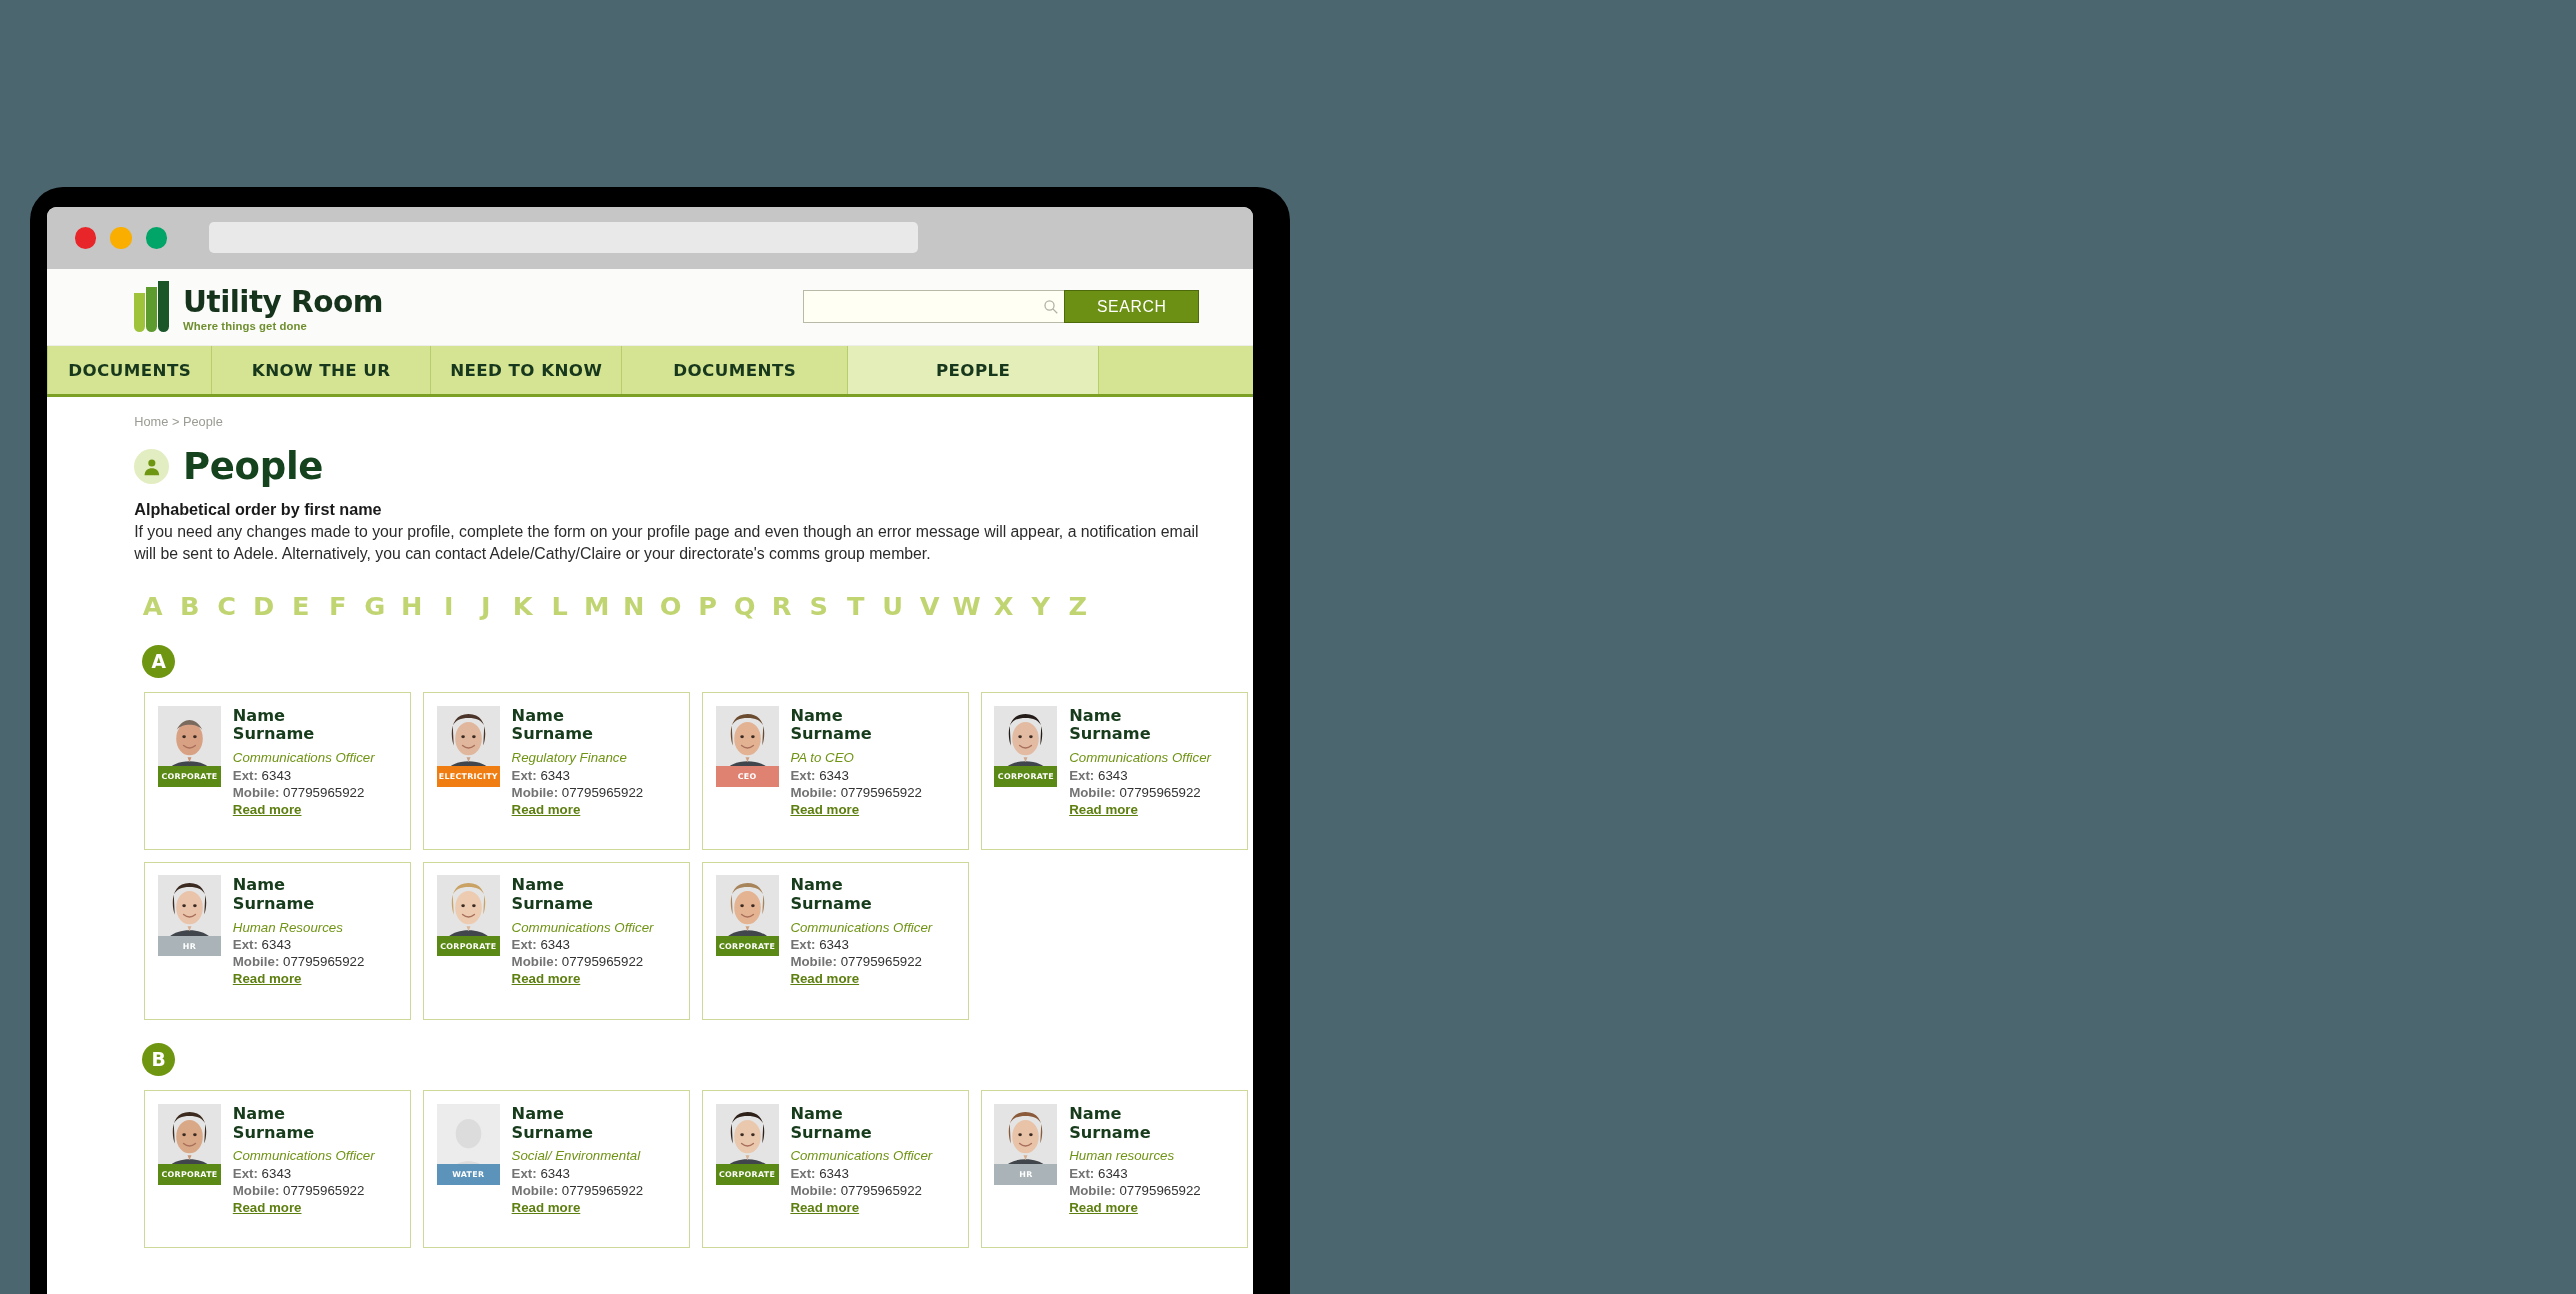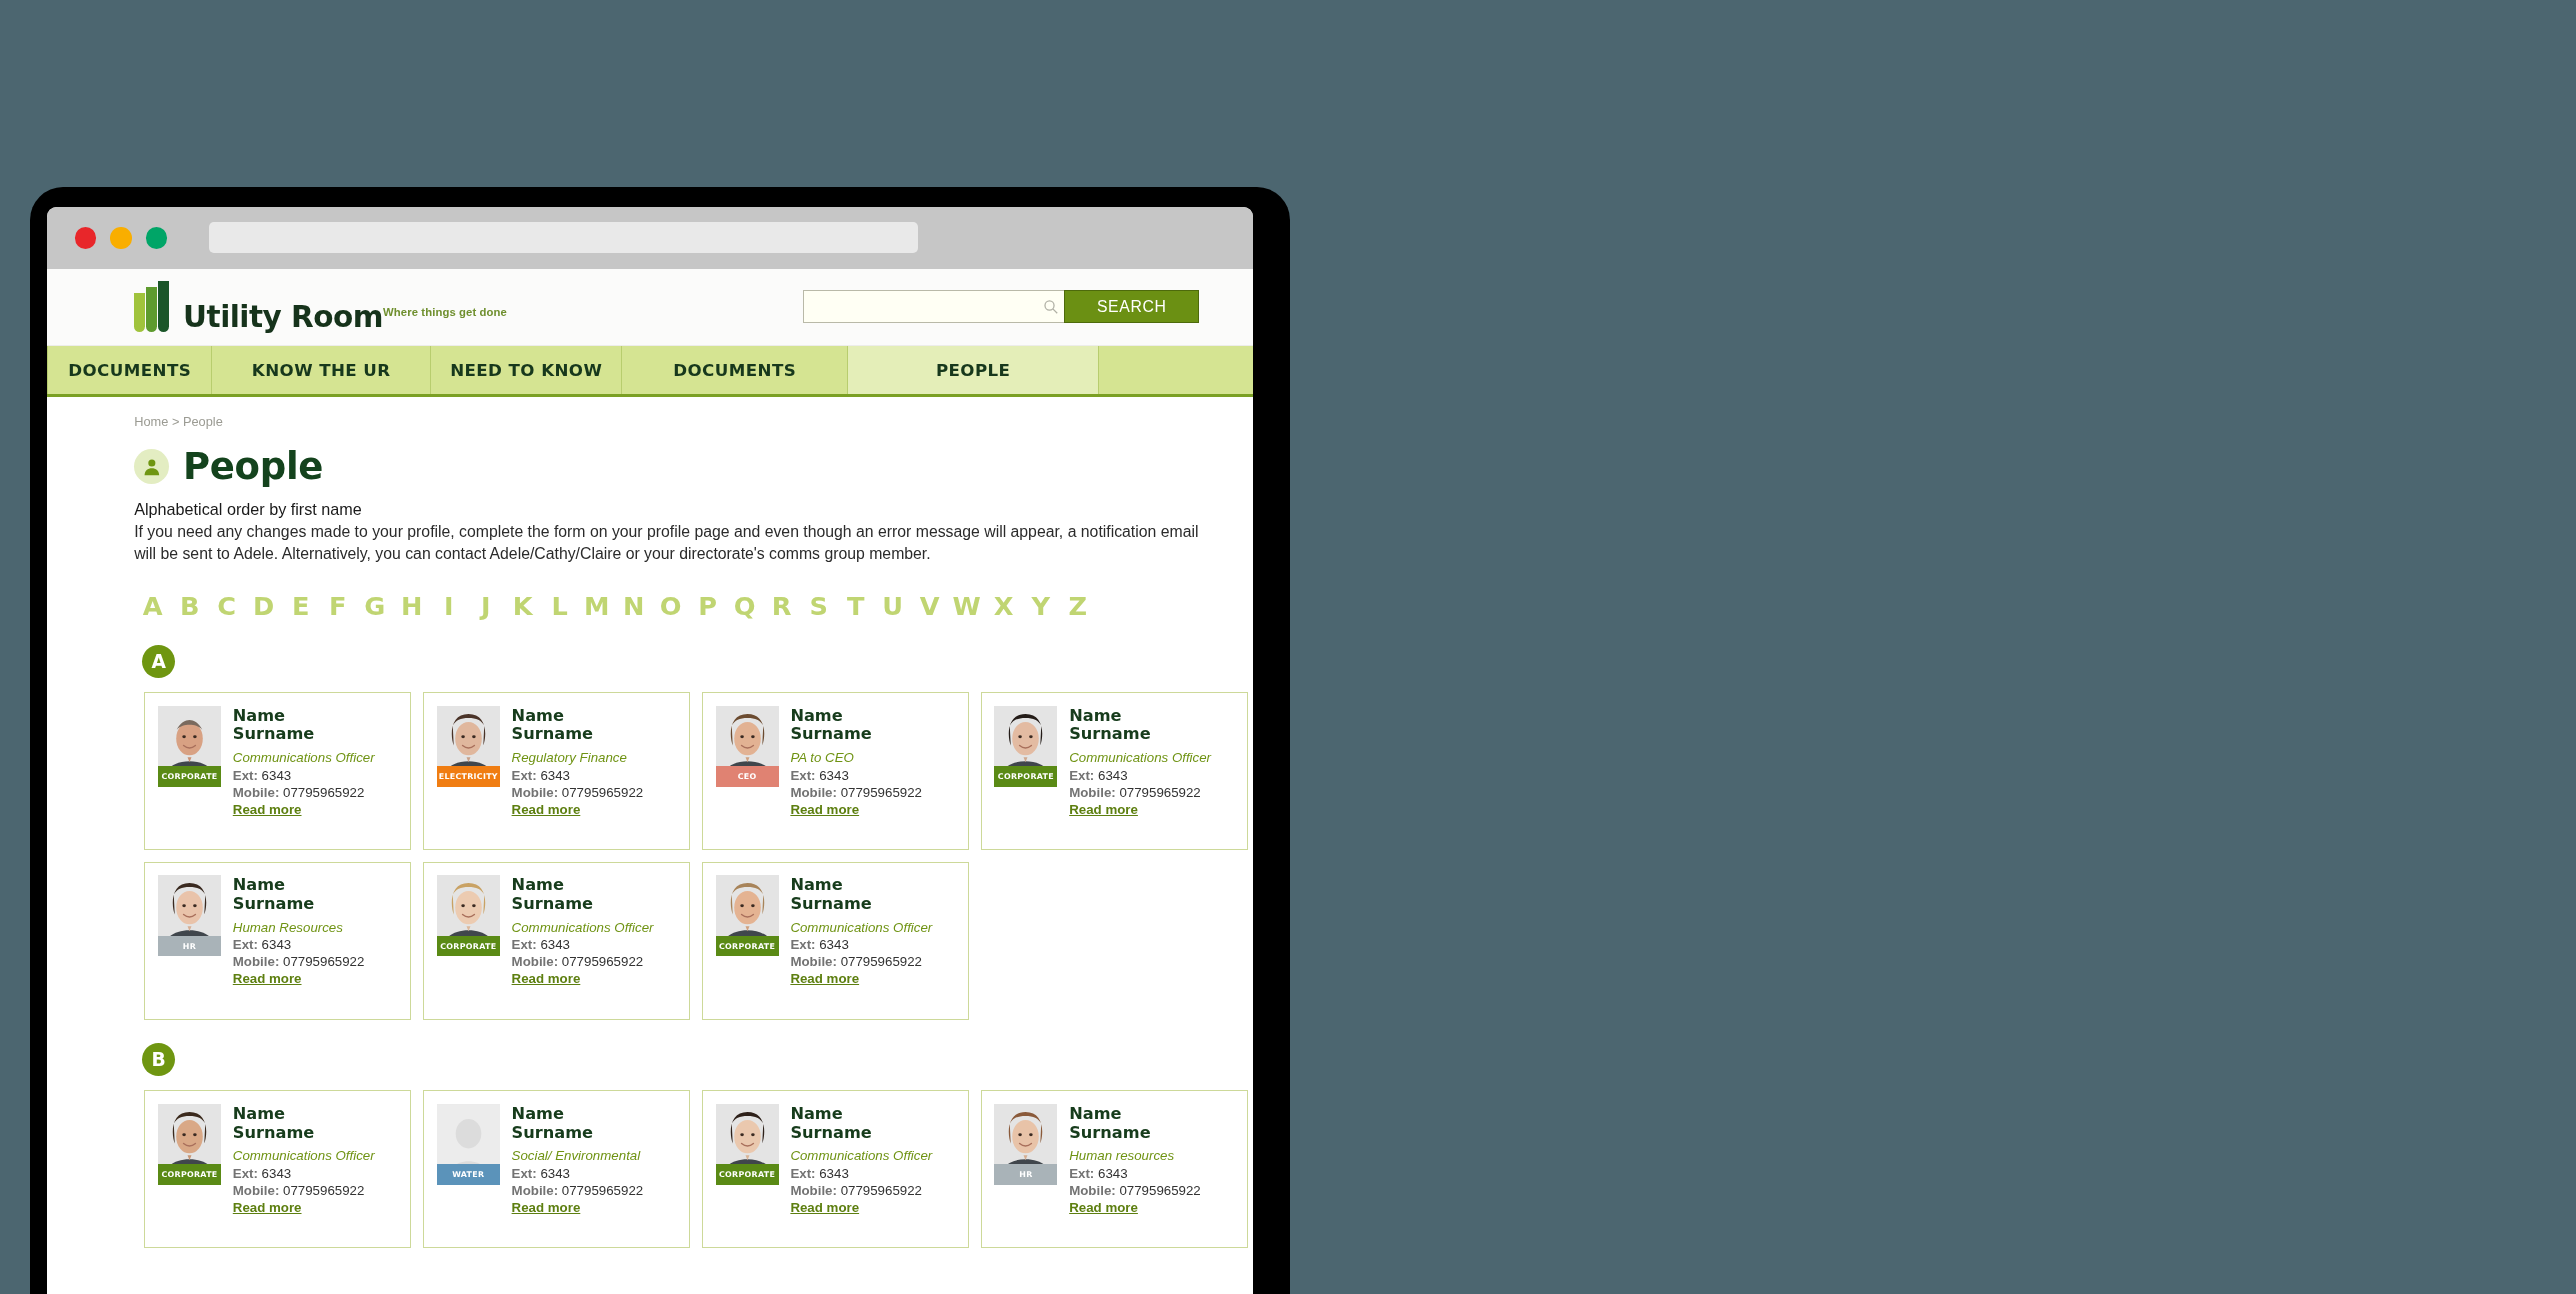--- a/index.html
+++ b/index.html
@@ -56,21 +56,21 @@
   #logo-block { display: flex; align-items: flex-end; margin-left: 87px; }
   #logo-mark { width: 41px; height: 51px; position: relative; margin-right: 7.9px; }
   .leaf {
     position: absolute; bottom: 0;
     width: 10.8px; height: 47px;
     border-radius: 0 0 8.9px 8.9px;
   }
   .leaf:nth-child(1) { left: 0;   background: #a0c33c; height: 39px; }
   .leaf:nth-child(2) { left: 11.8px;background: #5e9b2e; height: 45px; }
   .leaf:nth-child(3) { left: 23.6px;background: #1b5629; height: 51px; }
-  #logo-text { display: flex; line-height: 1; }
+  #logo-text { display: flex; flex-direction: column; line-height: 1; }
   #logo-title {
     font-family: "DejaVu Sans", sans-serif;
     font-size: 29.5px; font-weight: 700; color: #16331b;
     letter-spacing: -0.5px;
   }
   #logo-tagline {
     font-size: 11.3px; font-weight: 700; color: #6f8f2e;
     text-align: left; margin-top: 3.9px; letter-spacing: 0.1px;
   }
 
@@ -136,21 +136,21 @@
     display: flex; align-items: center; justify-content: center;
     margin-right: 13.8px;
   }
   #page-title {
     font-family: "DejaVu Sans", sans-serif;
     font-size: 37px; font-weight: 700; color: #14431d;
     letter-spacing: -0.3px;
   }
 
   #intro { margin: 11.8px 0 0 87px; width: 1083px; }
-  #intro-heading { font-size: 16.2px; font-weight: 400; color: #1a1a1a; }
+  #intro-heading { font-size: 16.2px; font-weight: 700; color: #1a1a1a; }
   #intro-body { font-size: 15.8px; color: #2b2b2b; line-height: 1.42; margin-top: 2px; }
 
   #alpha-index {
     margin: 25.6px 0 0 87px;
     display: flex; gap: 0;
   }
   .alpha-letter {
     width: 37px; text-align: center;
     font-family: "DejaVu Sans", sans-serif;
     font-size: 25.6px; font-weight: 700; color: #c0d572;

